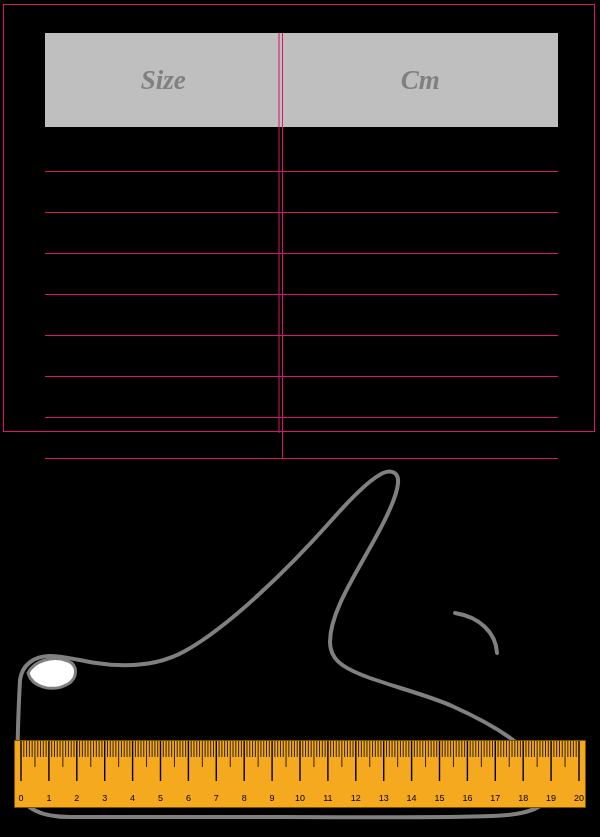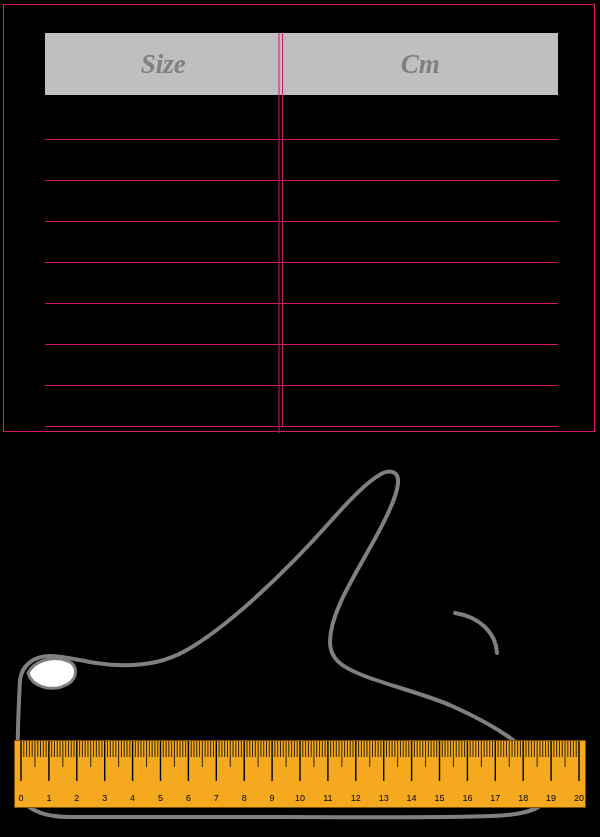--- a/index.html
+++ b/index.html
@@ -45,21 +45,21 @@
   table.size-table thead th {
     background: #bfbfbf;
     color: #808080;
     font-family: "Liberation Serif", serif;
     font-style: italic;
     font-weight: bold;
     font-size: 27px;
     height: 62px;
     text-align: center;
     border: none;
-    padding: 0;
+    padding: 16px;
   }
   table.size-table thead th.hdr-size {
     border-right: 1px solid #d6176b;
   }
   table.size-table tbody td {
     height: 40px;
     border-bottom: 1px solid #d6176b;
     color: #000000;
     font-size: 20px;
     text-align: center;

